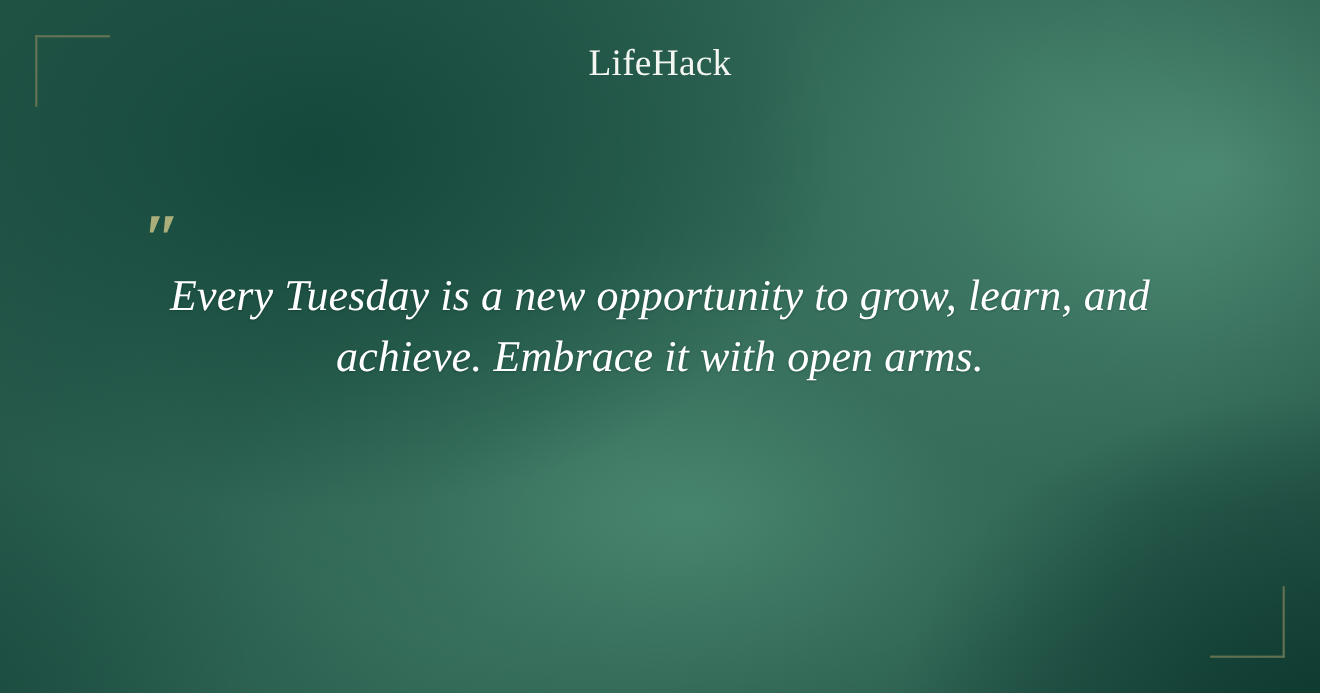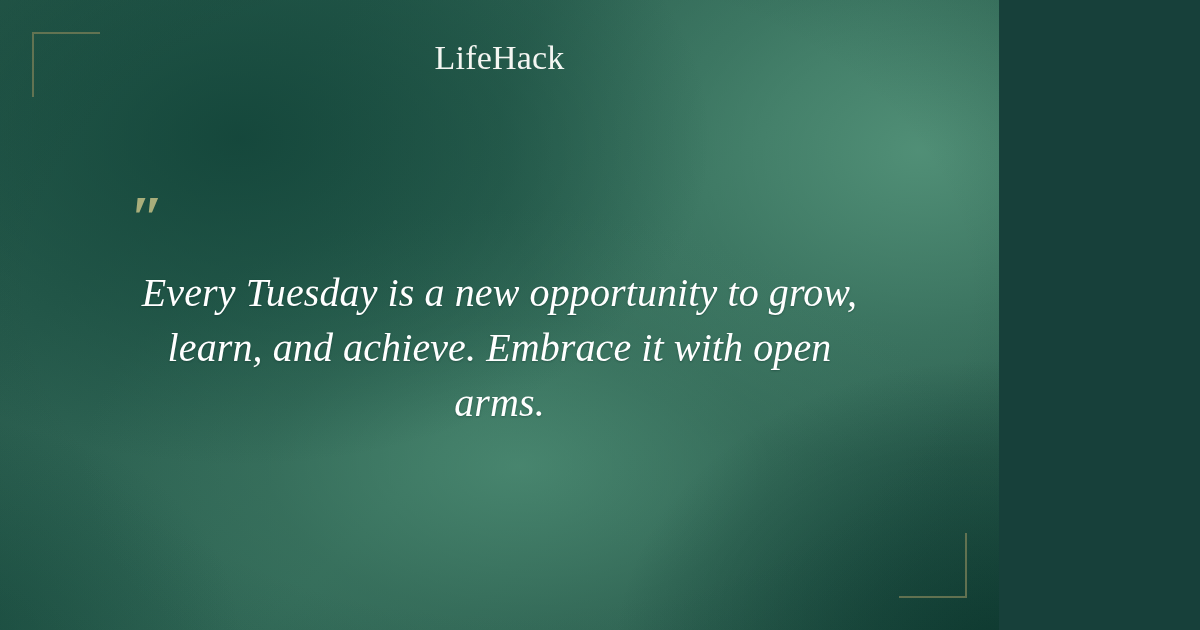--- a/index.html
+++ b/index.html
@@ -4,21 +4,21 @@
 <title>LifeHack Quote Card</title>
 <style>
   html, body {
     margin: 0;
     padding: 0;
     background: #17403a;
   }
 
   .card {
     position: relative;
-    width: 999px;
+    width: 1200px;
     height: 630px;
     overflow: hidden;
     background-color: #2d6353;
     font-family: "Liberation Serif", "DejaVu Serif", serif;
     -webkit-font-smoothing: antialiased;
   }
 
   
   .bg-base {
     position: absolute;
@@ -109,21 +109,20 @@
     font-size: 62px;
     line-height: 0.72;
     font-style: italic;
     font-weight: 700;
     height: 46px;
     letter-spacing: -2px;
     padding-left: 12px;
     user-select: none;
   }
   .quote-text {
-    margin-top: 24px;
     text-align: center;
     color: #ffffff;
     font-style: italic;
     font-size: 40px;
     line-height: 1.38;
     letter-spacing: 0.1px;
     text-shadow: 0 1px 2px rgba(8,44,36,0.35);
   }
 </style>
 </head>

